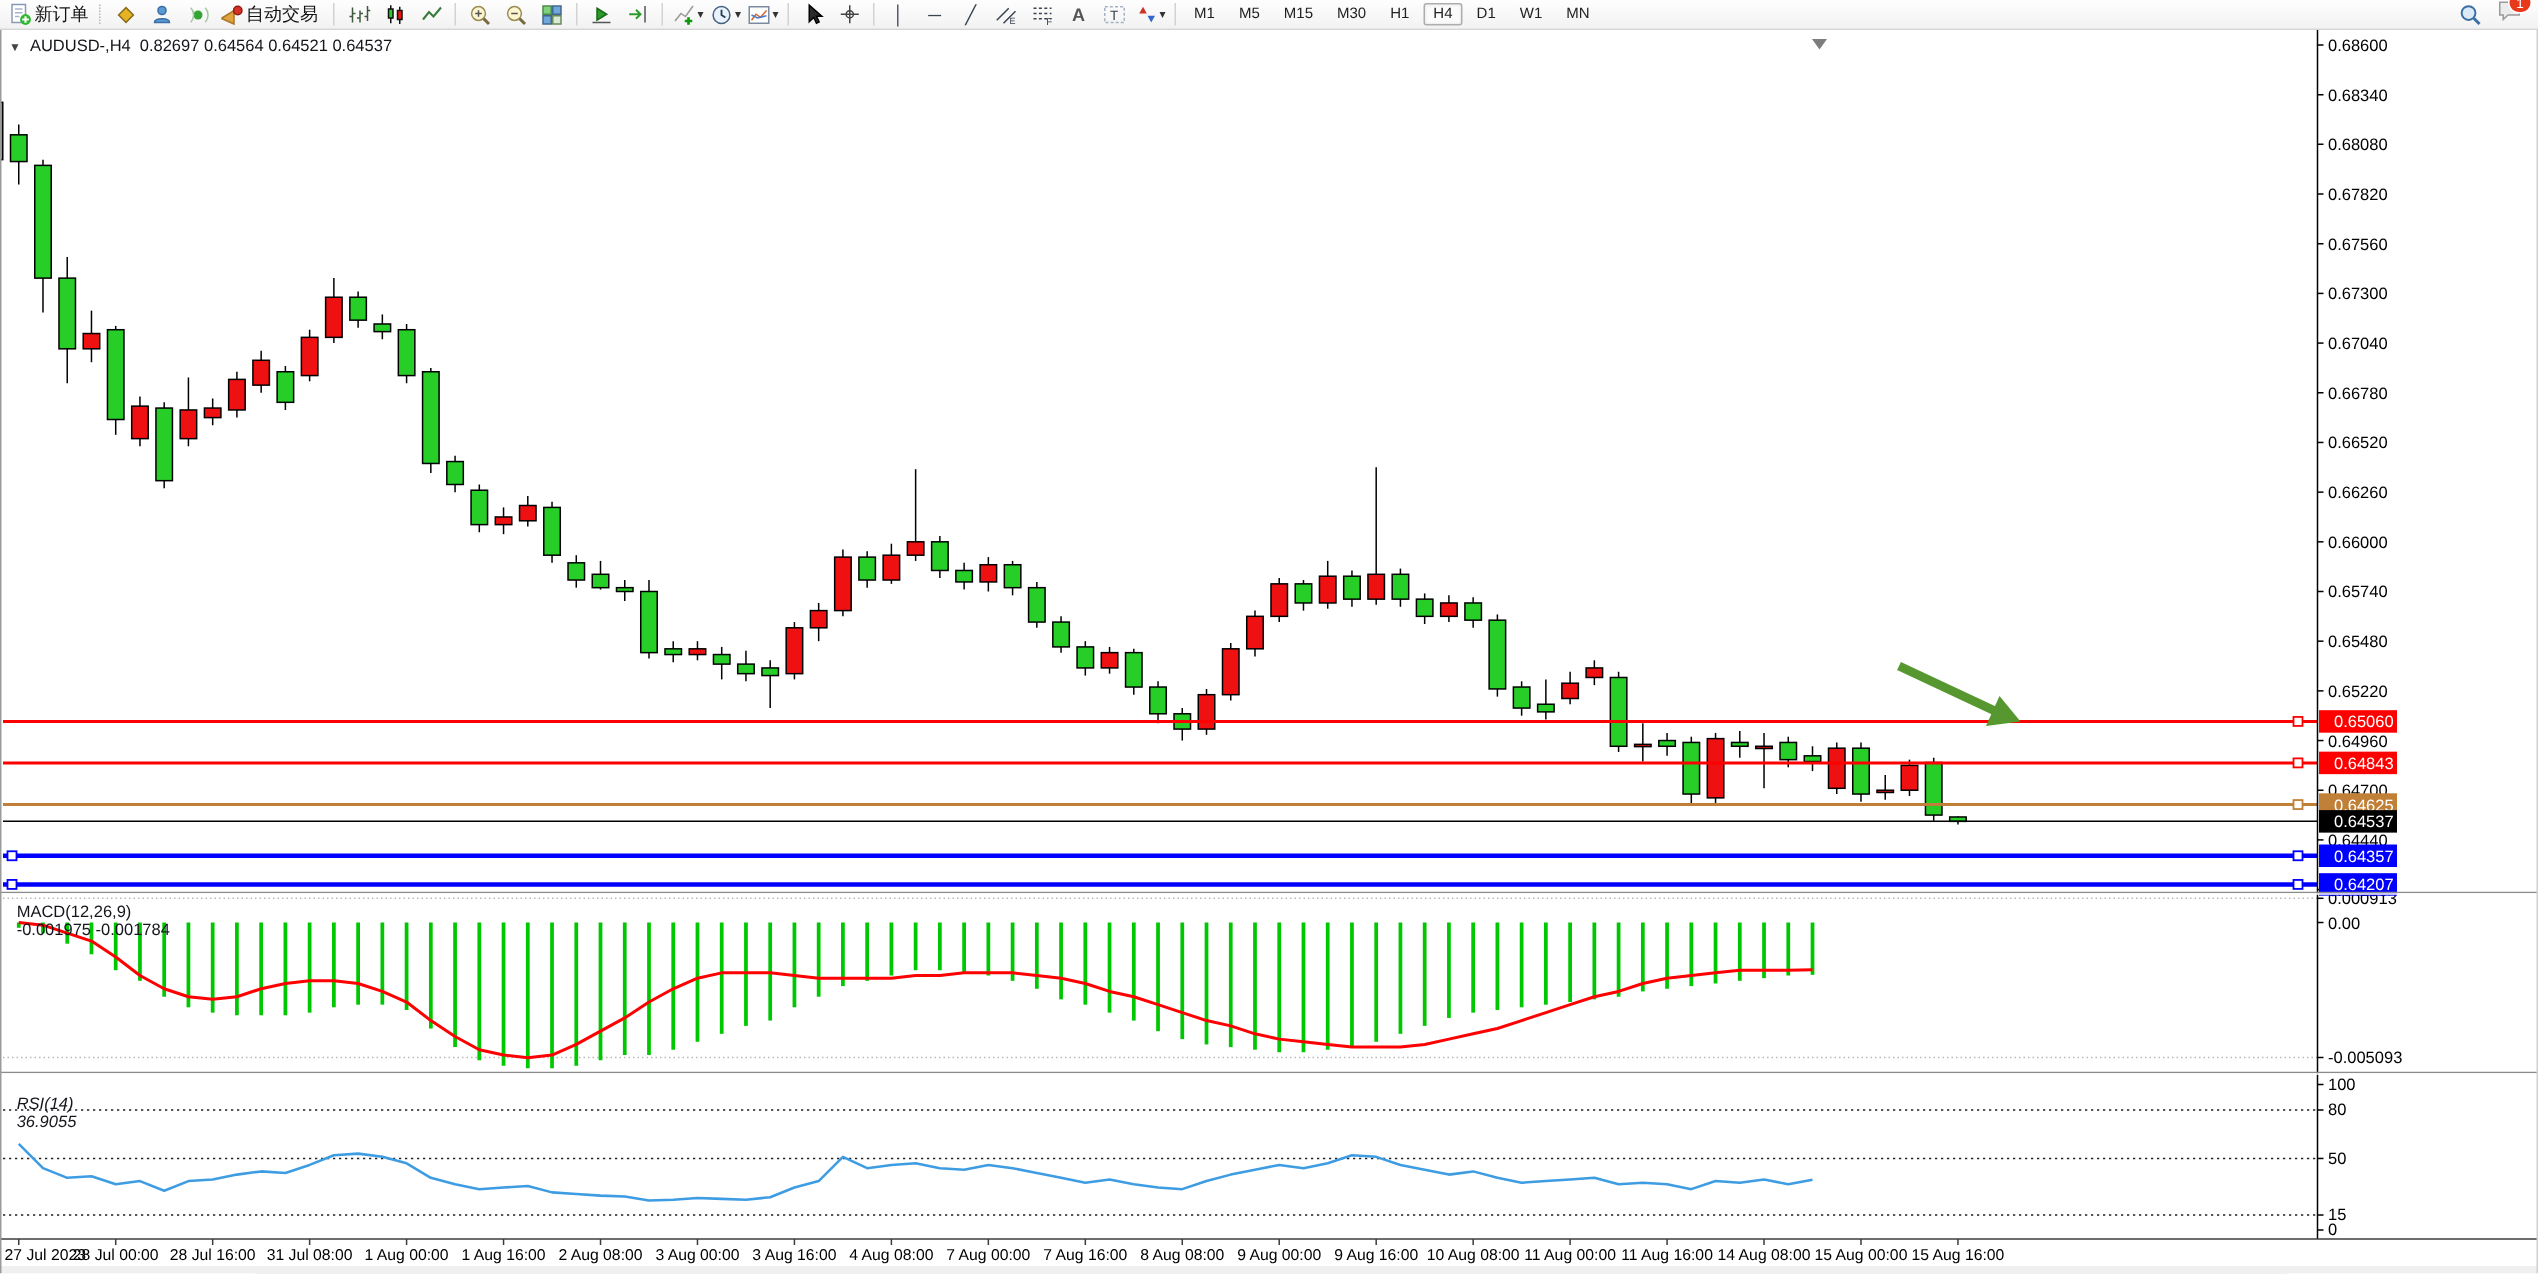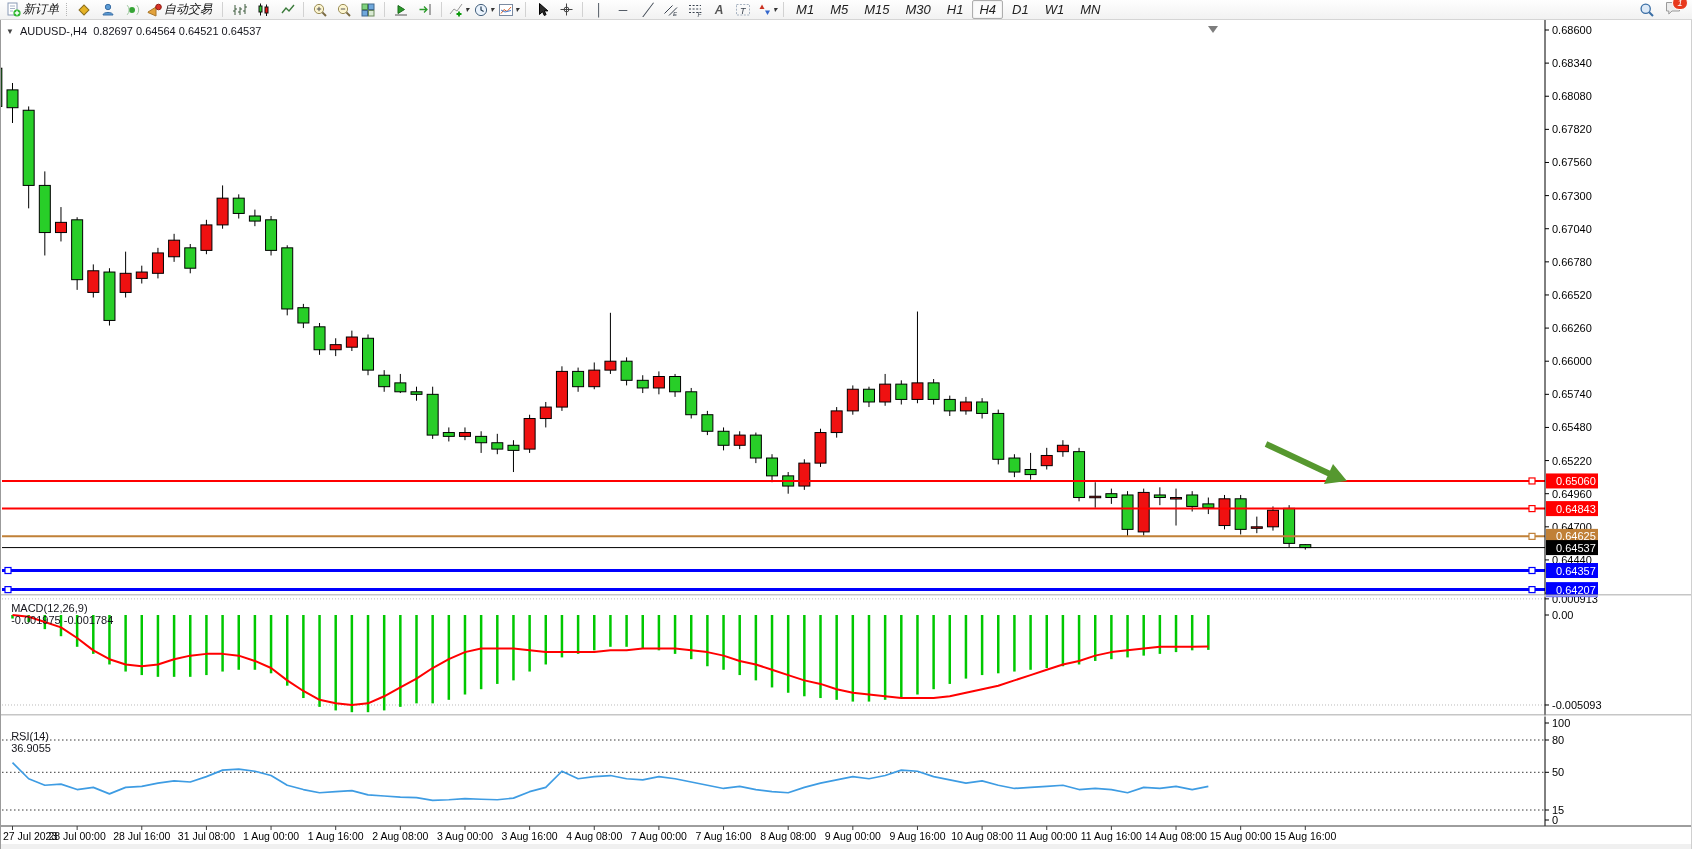--- a/index.html
+++ b/index.html
@@ -1,29 +1,29 @@
 <!DOCTYPE html>
 <html><head>
 <meta charset="utf-8">
 <style>
   html,body{margin:0;padding:0;}
   body{width:1692px;height:849px;overflow:hidden;background:#fff;
        font-family:"Liberation Sans",sans-serif;position:relative;}
   
   .toolbar{position:absolute;top:0;left:0;width:1692px;height:20px;box-sizing:border-box;
            background:linear-gradient(#fefefe,#f2f2f2);border-bottom:1px solid #d5d5d5;
-           display:flex;align-items:center;padding:0 4px;z-index:6;font-style:italic;}
+           display:flex;align-items:center;padding:0 4px;z-index:6;}
   .tbtn{height:18px;min-width:20px;display:flex;align-items:center;justify-content:center;
         padding:0 2px;border-radius:2px;cursor:default;}
   .tlabel{font-size:12px;color:#111;margin:0 4px 0 2px;white-space:nowrap;}
   .sep{width:1px;height:15px;background:#d2d2d2;margin:0 4px;}
   .grip{width:2px;height:13px;border-left:1px dotted #b5b5b5;margin:0 3px 0 1px;}
   .caret{font-size:8px;color:#333;margin-left:1px;}
   .glyph{font-size:12px;color:#39424e;line-height:14px;}
-  .tf{font-size:13px;color:#222;padding:1px 6px;margin:0 1px;border:1px solid transparent;border-radius:2px;}
+  .tf{font-size:10px;color:#222;padding:1px 6px;margin:0 1px;border:1px solid transparent;border-radius:2px;}
   .tf.active{background:#fbfbfb;border:1px solid #aeaeae;box-shadow:inset 0 0 2px #ddd;}
   .right-tools{margin-left:auto;display:flex;align-items:center;margin-right:6px;}
   .chatwrap{position:relative;margin-left:10px;}
   .badge{position:absolute;top:-4px;right:-6px;background:#e8391d;color:#fff;font-size:9px;
          min-width:12px;height:12px;border-radius:7px;display:flex;align-items:center;
          justify-content:center;border:1px solid #fff;padding:0 1px;}
   
   #cv{position:absolute;top:20px;left:0;}
   .pane-label{position:absolute;z-index:4;font-size:11px;color:#15151c;white-space:pre;}
   #chart-title{top:25px;left:6px;display:flex;align-items:center;gap:6px;}
@@ -616,16 +616,16 @@
 
 <div class="pane-label" id="chart-title">
   <span class="sym-caret">▼</span>
   <span>AUDUSD-,H4</span>
   <span>0.82697 0.64564 0.64521 0.64537</span>
 </div>
 <div class="pane-label" style="top:590px;left:5px;">
   <span>MACD(12,26,9)</span>
   <span>-0.001975 -0.001784</span>
 </div>
-<div class="pane-label" style="top:718px;left:5px;">
+<div class="pane-label" style="top:718px;left:5px;font-style:italic;">
   <span>RSI(14)</span>
   <span>36.9055</span>
 </div>
 
 </body></html>

